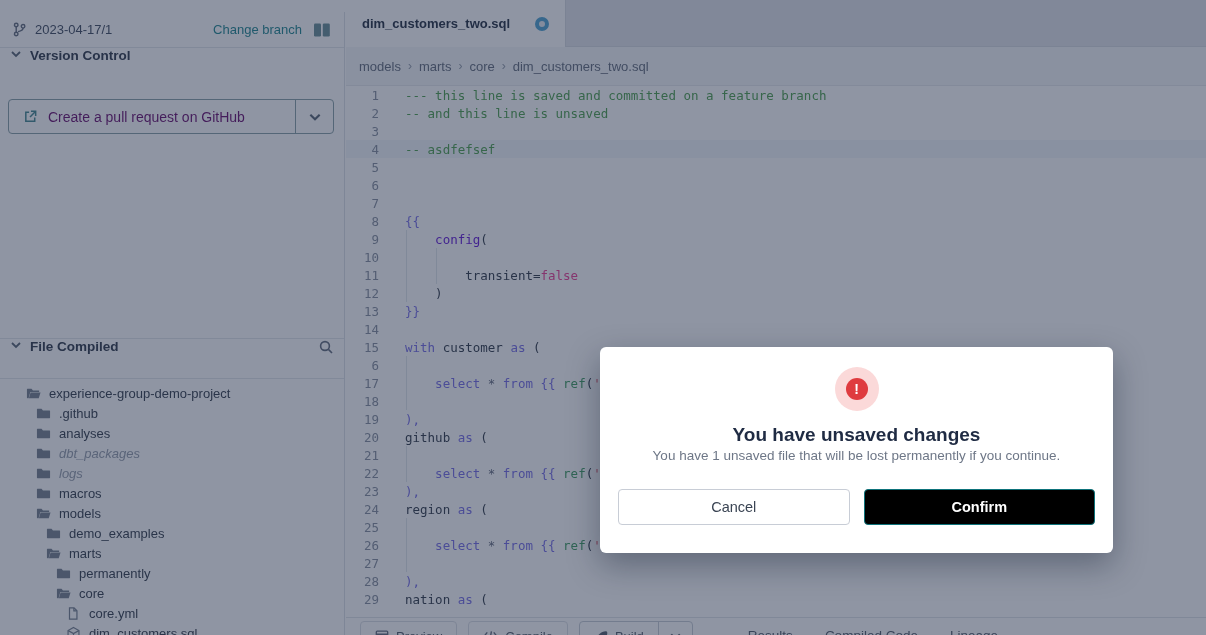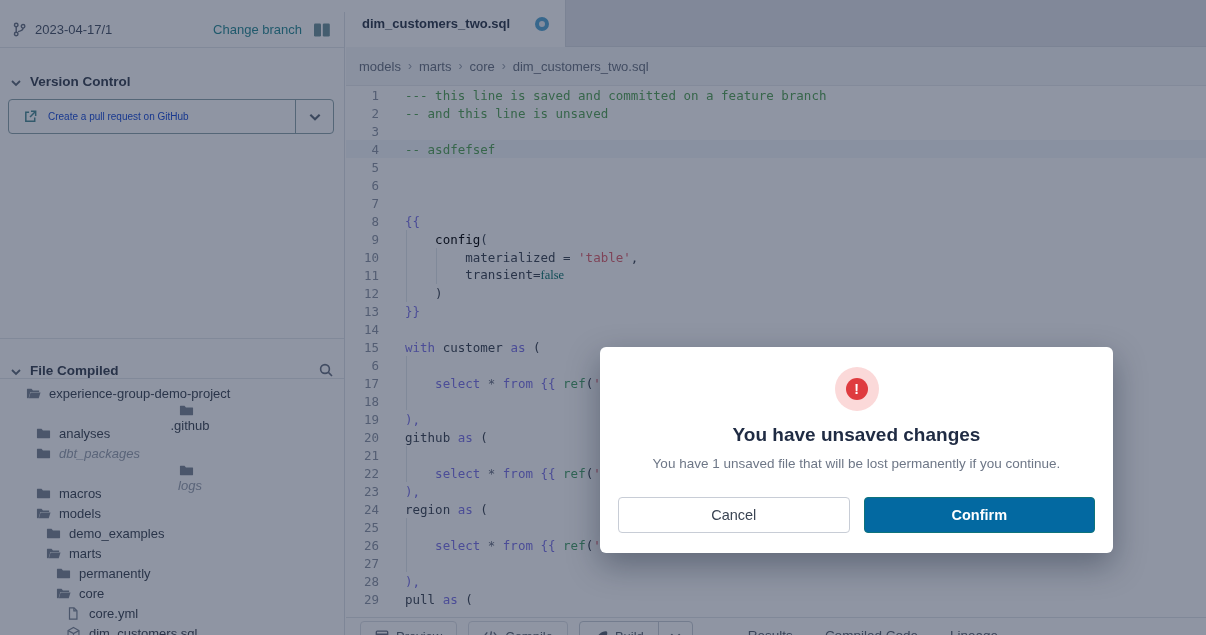--- a/index.html
+++ b/index.html
@@ -6,27 +6,27 @@
   html,body { width:1206px; height:635px; overflow:hidden; }
   body { font-family:"Liberation Sans", sans-serif; background:#fff; position:relative; }
   .app { position:absolute; inset:0; width:1206px; height:635px; overflow:hidden; background:#fff; }
 
   
   .sidebar { position:absolute; left:0; top:12px; width:345px; height:635px; background:#fff; border-right:1px solid #dfe3e8; }
   .branch-row { height:36px; display:flex; align-items:center; padding:0 12px; border-bottom:1px solid #e5e8ec; }
   .branch-row svg { flex:0 0 auto; }
   .branch-name { font-size:13px; color:#4a5568; margin-left:8px; flex:1; }
   .change-branch { font-size:13px; color:#2b8d96; margin-right:10px; cursor:pointer; }
-  .section-header { height:41px; display:flex; align-items:flex-end; padding:0 10px; }
+  .section-header { height:41px; display:flex; align-items:flex-start; padding:0 10px; }
   .section-header .chev { color:#5f6b7a; margin-right:8px; }
   .section-title { font-size:13.5px; font-weight:bold; color:#3a4353; flex:1; }
   .fe-header { border-top:1px solid #e5e8ec; border-bottom:1px solid #e5e8ec; margin-top:0; }
   .pr-button { position:absolute; left:8px; top:87px; width:326px; height:35px; border:1px solid #8fa6ab; border-radius:4px; display:flex; align-items:stretch; background:#fff; }
   .pr-main { flex:1; display:flex; align-items:center; padding:0 14px; gap:10px; cursor:pointer; }
-  .pr-label { font-size:10px; color:#1d4ed8; }
+  .pr-label { font-size:14px; color:#701a75; }
   .pr-caret { width:38px; border-left:1px solid #8fa6ab; display:flex; align-items:center; justify-content:center; cursor:pointer; color:#5f6b7a; }
   .fe-wrap { position:absolute; left:0; top:326px; width:344px; }
   .tree { padding-top:4px; }
   .tree-row { height:20px; display:flex; align-items:center; font-size:13px; color:#3f4855; cursor:pointer; }
   .tree-row .t-icon { width:15px; height:15px; margin-right:8px; color:#7d8795; flex:0 0 auto; }
   .tree-row.muted { color:#9aa2af; font-style:italic; }
   .tree-row.selected { background:#eef2f4; }
   .tree-row.selected .t-icon { color:#1d8a93; }
 
   
@@ -42,22 +42,22 @@
   .editor { position:absolute; left:0; top:86px; width:860px; height:531px; background:#fff; overflow:hidden;
             font-family:"DejaVu Sans Mono", monospace; font-size:12.5px; }
   .code-line { position:relative; height:18px; display:flex; align-items:center; white-space:pre; }
   .code-line.active { background:#f3f8fb; }
   .ln { width:33px; text-align:right; color:#8d95a3; flex:0 0 auto; }
   .code-text { padding-left:26px; }
   .guide { position:absolute; top:0; bottom:0; width:1px; background:#e3e8ec; }
   .tk-com  { color:#57a557; }
   .tk-kw   { color:#7d74e8; }
   .tk-str  { color:#e06470; }
-  .tk-atom { color:#0f766e;font-family:Liberation Serif, serif; }
-  .tk-fn   { color:#000000; }
+  .tk-atom { color:#ec4899; }
+  .tk-fn   { color:#6d28d9; }
   .tk-ref  { color:#4aa36b; }
   .tk-brace{ color:#7d74e8; }
   .tk-plain{ color:#3d4653; }
   .tk-op   { color:#6a7183; }
 
   .bottom-panel { position:absolute; left:0; top:617px; width:860px; height:60px; background:#fff; border-top:1px solid #e2e6ea; display:flex; align-items:flex-start; padding:3px 0 0 14px; }
   .bb-button { height:30px; border:1px solid #dde1e6; border-radius:4px; background:#fff; display:flex; align-items:center; gap:7px; padding:0 14px; font-size:13px; color:#5a6472; margin-right:11px; cursor:pointer; }
   .bb-button svg { color:#6a7383; }
   .bb-split { display:flex; align-items:stretch; border:1px solid #c9cfd6; border-radius:4px; height:30px; margin-right:11px; }
   .bb-split .bb-main { display:flex; align-items:center; gap:7px; padding:0 14px; font-size:13px; color:#5a6472; cursor:pointer; }
@@ -65,25 +65,25 @@
   .bb-tabs { display:flex; margin-left:44px; padding-top:7px; }
   .bb-tab { font-size:13.5px; color:#5a6472; margin-right:32px; cursor:pointer; }
 
   
   .overlay { position:absolute; inset:0; background:rgba(20,34,63,0.48); z-index:10; }
   .modal { position:absolute; left:600px; top:347px; width:513px; height:206px; background:#fff; border-radius:6px;
            box-shadow:0 12px 32px rgba(10,20,40,.35); z-index:11; display:flex; flex-direction:column; align-items:center; }
   .modal-icon-outer { margin-top:20px; width:44px; height:44px; border-radius:50%; background:#fbd9d9; display:flex; align-items:center; justify-content:center; }
   .modal-icon-inner { width:22px; height:22px; border-radius:50%; background:#df3b3f; color:#fff; font-size:14px; font-weight:bold; display:flex; align-items:center; justify-content:center; line-height:1; }
   .modal-title { margin-top:13px; font-size:19px; font-weight:bold; color:#1f2b43; }
-  .modal-body { margin-top:10px; font-size:13.5px; color:#6e7787; }
+  .modal-body { margin-top:2px; font-size:13.5px; color:#6e7787; }
   .modal-actions { margin-top:26px; width:100%; padding:0 18px; display:flex; gap:14px; }
   .btn { flex:1; height:36px; border-radius:4px; font-size:14.5px; display:flex; align-items:center; justify-content:center; cursor:pointer; font-family:"Liberation Sans", sans-serif; }
   .btn-cancel { background:#fff; border:1px solid #c8cdd6; color:#3a4453; }
-  .btn-confirm { background:#0369a1; border:1px solid #0e737b; color:#fff; font-weight:bold; }
+  .btn-confirm { background:#000000; border:1px solid #0e737b; color:#fff; font-weight:bold; }
 </style>
 </head>
 <body>
 
 <div class="app">
 
   <div class="sidebar">
     <div class="branch-row">
       <svg width="15" height="15" viewBox="0 0 16 16" fill="none" stroke="#6a7383" stroke-width="1.5">
         <circle cx="4.5" cy="3.2" r="1.9"></circle>
@@ -134,39 +134,39 @@
         </svg>
       </div>
       <div class="tree" id="file-tree">
           <div class="tree-row" style="padding-left: 26px;">
             <span class="t-icon"><svg width="15" height="15" viewBox="0 0 16 16" fill="currentColor">
                 <path d="M1.5 3h4.4l1.5 1.8h6.6v1.5H4.6L2.8 13H1.5c-.3 0-.5-.2-.5-.5V3.5c0-.3.2-.5.5-.5z"></path>
                 <path d="M4.9 6.8h10.6L13.6 13H3.1z"></path>
               </svg></span>
             <span>experience-group-demo-project</span>
           </div>
-          <div class="tree-row" style="padding-left: 36px; flex-direction: column;">
+          <div class="tree-row" style="padding-left: 36px;">
             <span class="t-icon"><svg width="15" height="15" viewBox="0 0 16 16" fill="currentColor">
                 <path d="M1.5 3h4.4l1.5 1.8h7.1c.3 0 .5.2.5.5v7.2c0 .3-.2.5-.5.5H1.5c-.3 0-.5-.2-.5-.5V3.5c0-.3.2-.5.5-.5z"></path>
               </svg></span>
             <span>.github</span>
           </div>
           <div class="tree-row" style="padding-left: 36px;">
             <span class="t-icon"><svg width="15" height="15" viewBox="0 0 16 16" fill="currentColor">
                 <path d="M1.5 3h4.4l1.5 1.8h7.1c.3 0 .5.2.5.5v7.2c0 .3-.2.5-.5.5H1.5c-.3 0-.5-.2-.5-.5V3.5c0-.3.2-.5.5-.5z"></path>
               </svg></span>
             <span>analyses</span>
           </div>
           <div class="tree-row muted" style="padding-left: 36px;">
             <span class="t-icon"><svg width="15" height="15" viewBox="0 0 16 16" fill="currentColor">
                 <path d="M1.5 3h4.4l1.5 1.8h7.1c.3 0 .5.2.5.5v7.2c0 .3-.2.5-.5.5H1.5c-.3 0-.5-.2-.5-.5V3.5c0-.3.2-.5.5-.5z"></path>
               </svg></span>
             <span>dbt_packages</span>
           </div>
-          <div class="tree-row muted" style="padding-left: 36px; flex-direction: column;">
+          <div class="tree-row muted" style="padding-left: 36px;">
             <span class="t-icon"><svg width="15" height="15" viewBox="0 0 16 16" fill="currentColor">
                 <path d="M1.5 3h4.4l1.5 1.8h7.1c.3 0 .5.2.5.5v7.2c0 .3-.2.5-.5.5H1.5c-.3 0-.5-.2-.5-.5V3.5c0-.3.2-.5.5-.5z"></path>
               </svg></span>
             <span>logs</span>
           </div>
           <div class="tree-row" style="padding-left: 36px;">
             <span class="t-icon"><svg width="15" height="15" viewBox="0 0 16 16" fill="currentColor">
                 <path d="M1.5 3h4.4l1.5 1.8h7.1c.3 0 .5.2.5.5v7.2c0 .3-.2.5-.5.5H1.5c-.3 0-.5-.2-.5-.5V3.5c0-.3.2-.5.5-.5z"></path>
               </svg></span>
             <span>macros</span>
@@ -248,40 +248,40 @@
     <div class="editor" id="code-editor">
         <div class="code-line"><span class="ln">1</span><span class="code-text"><span class="tk-com">--- this line is saved and committed on a feature branch</span></span></div>
         <div class="code-line"><span class="ln">2</span><span class="code-text"><span class="tk-com">-- and this line is unsaved</span></span></div>
         <div class="code-line"><span class="ln">3</span><span class="code-text"></span></div>
         <div class="code-line active"><span class="ln">4</span><span class="code-text"><span class="tk-com">-- asdfefsef</span></span></div>
         <div class="code-line"><span class="ln">5</span><span class="code-text"></span></div>
         <div class="code-line"><span class="ln">6</span><span class="code-text"></span></div>
         <div class="code-line"><span class="ln">7</span><span class="code-text"></span></div>
         <div class="code-line"><span class="ln">8</span><span class="code-text"><span class="tk-brace">{{</span></span></div>
         <div class="code-line"><span class="guide" style="left: 60px;"></span><span class="ln">9</span><span class="code-text"><span class="tk-plain">    </span><span class="tk-fn">config</span><span class="tk-plain">(</span></span></div>
-        <div class="code-line"><span class="guide" style="left: 60px;"></span><span class="guide" style="left: 90px;"></span><span class="ln">10</span><span class="code-text"><span class="tk-plain">        materialized = </span><span class="tk-str">'table'</span><span class="tk-plain">,</span></span></div>
+        <div class="code-line"><span class="guide" style="left: 60px;"></span><span class="guide" style="left: 90px;"></span><span class="ln">10</span></div>
         <div class="code-line"><span class="guide" style="left: 60px;"></span><span class="guide" style="left: 90px;"></span><span class="ln">11</span><span class="code-text"><span class="tk-plain">        transient=</span><span class="tk-atom">false</span></span></div>
         <div class="code-line"><span class="guide" style="left: 60px;"></span><span class="ln">12</span><span class="code-text"><span class="tk-plain">    )</span></span></div>
         <div class="code-line"><span class="ln">13</span><span class="code-text"><span class="tk-brace">}}</span></span></div>
         <div class="code-line"><span class="ln">14</span><span class="code-text"></span></div>
         <div class="code-line"><span class="ln">15</span><span class="code-text"><span class="tk-kw">with</span><span class="tk-plain"> customer </span><span class="tk-kw">as</span><span class="tk-plain"> (</span></span></div>
         <div class="code-line"><span class="guide" style="left: 60px;"></span><span class="ln">6</span><span class="code-text"></span></div>
         <div class="code-line"><span class="guide" style="left: 60px;"></span><span class="ln">17</span><span class="code-text"><span class="tk-plain">    </span><span class="tk-kw">select</span><span class="tk-op"> * </span><span class="tk-kw">from</span><span class="tk-plain"> </span><span class="tk-brace">{{</span><span class="tk-plain"> </span><span class="tk-ref">ref</span><span class="tk-plain">(</span><span class="tk-str">'s</span></span></div>
         <div class="code-line"><span class="guide" style="left: 60px;"></span><span class="ln">18</span><span class="code-text"></span></div>
         <div class="code-line"><span class="ln">19</span><span class="code-text"><span class="tk-brace">),</span></span></div>
         <div class="code-line"><span class="ln">20</span><span class="code-text"><span class="tk-plain">github </span><span class="tk-kw">as</span><span class="tk-plain"> (</span></span></div>
         <div class="code-line"><span class="guide" style="left: 60px;"></span><span class="ln">21</span><span class="code-text"></span></div>
         <div class="code-line"><span class="guide" style="left: 60px;"></span><span class="ln">22</span><span class="code-text"><span class="tk-plain">    </span><span class="tk-kw">select</span><span class="tk-op"> * </span><span class="tk-kw">from</span><span class="tk-plain"> </span><span class="tk-brace">{{</span><span class="tk-plain"> </span><span class="tk-ref">ref</span><span class="tk-plain">(</span><span class="tk-str">'s</span></span></div>
         <div class="code-line"><span class="ln">23</span><span class="code-text"><span class="tk-brace">),</span></span></div>
         <div class="code-line"><span class="ln">24</span><span class="code-text"><span class="tk-plain">region </span><span class="tk-kw">as</span><span class="tk-plain"> (</span></span></div>
         <div class="code-line"><span class="guide" style="left: 60px;"></span><span class="ln">25</span><span class="code-text"></span></div>
         <div class="code-line"><span class="guide" style="left: 60px;"></span><span class="ln">26</span><span class="code-text"><span class="tk-plain">    </span><span class="tk-kw">select</span><span class="tk-op"> * </span><span class="tk-kw">from</span><span class="tk-plain"> </span><span class="tk-brace">{{</span><span class="tk-plain"> </span><span class="tk-ref">ref</span><span class="tk-plain">(</span><span class="tk-str">'s</span></span></div>
         <div class="code-line"><span class="guide" style="left: 60px;"></span><span class="ln">27</span><span class="code-text"></span></div>
         <div class="code-line"><span class="ln">28</span><span class="code-text"><span class="tk-brace">),</span></span></div>
-        <div class="code-line"><span class="ln">29</span><span class="code-text"><span class="tk-plain">pull </span><span class="tk-kw">as</span><span class="tk-plain"> (</span></span></div>
+        <div class="code-line"><span class="ln">29</span><span class="code-text"><span class="tk-plain">nation </span><span class="tk-kw">as</span><span class="tk-plain"> (</span></span></div>
       </div>
 
     <div class="bottom-panel">
       <div class="bb-button">
         <svg width="14" height="14" viewBox="0 0 16 16" fill="none" stroke="currentColor" stroke-width="1.5">
           <rect x="1.5" y="2.5" width="13" height="11" rx="1"></rect>
             <path d="M1.5 6h13M6.5 6v7.5M11 6v7.5"></path>
         </svg>
         <span class="bb-label-preview">Preview</span>
       </div>

